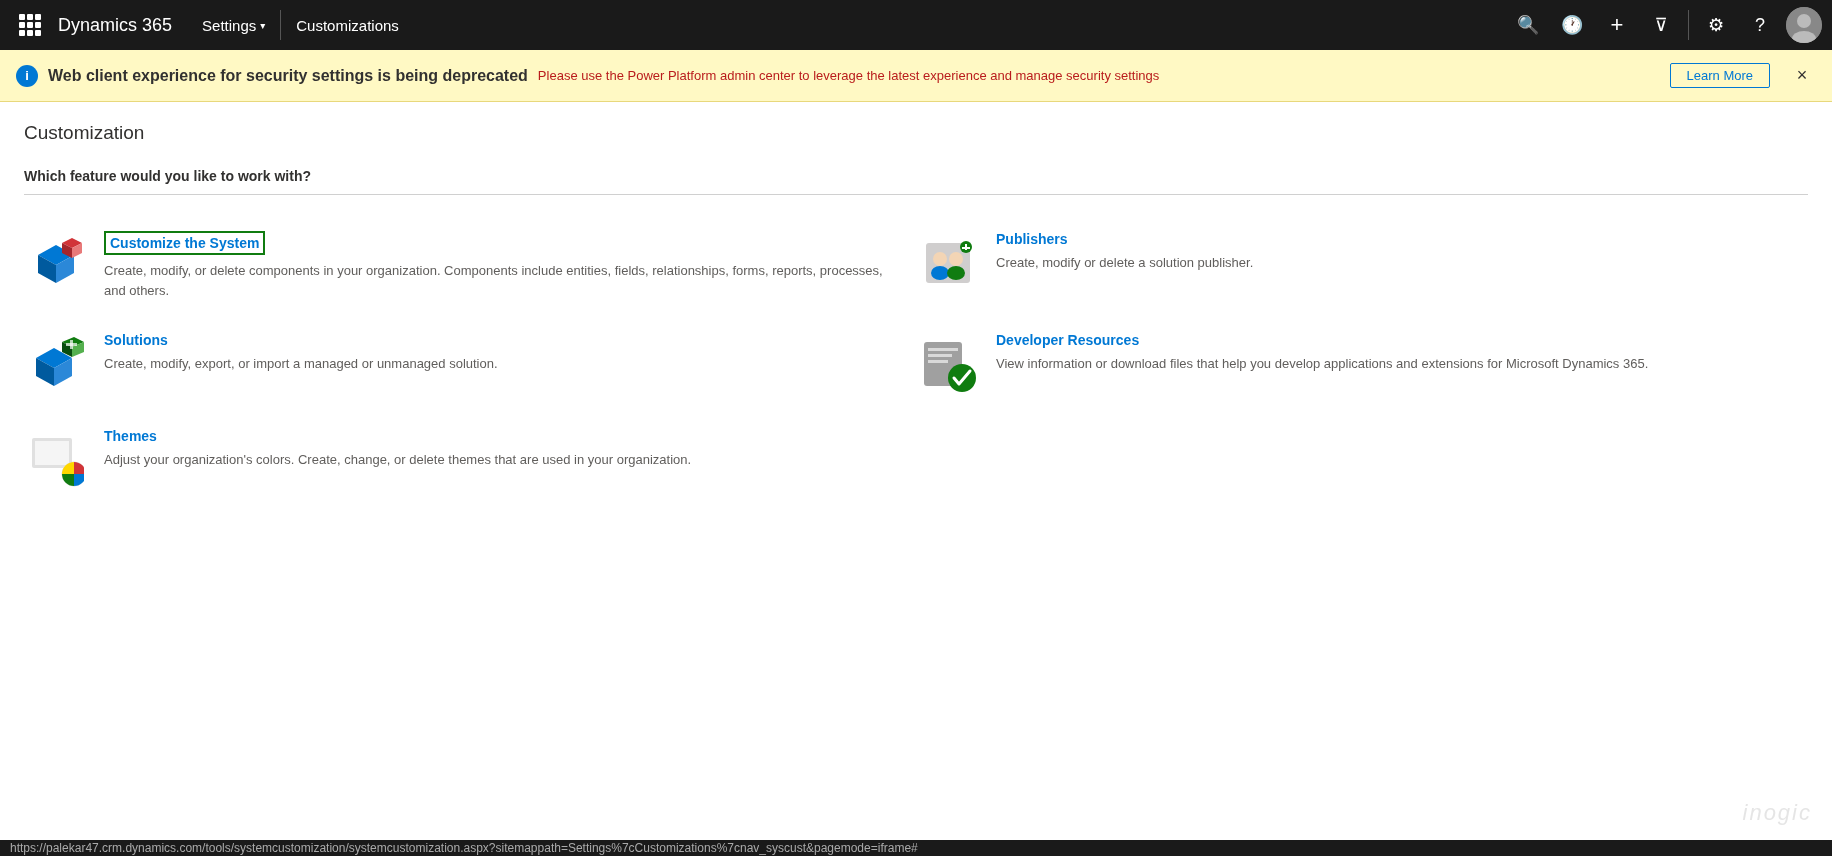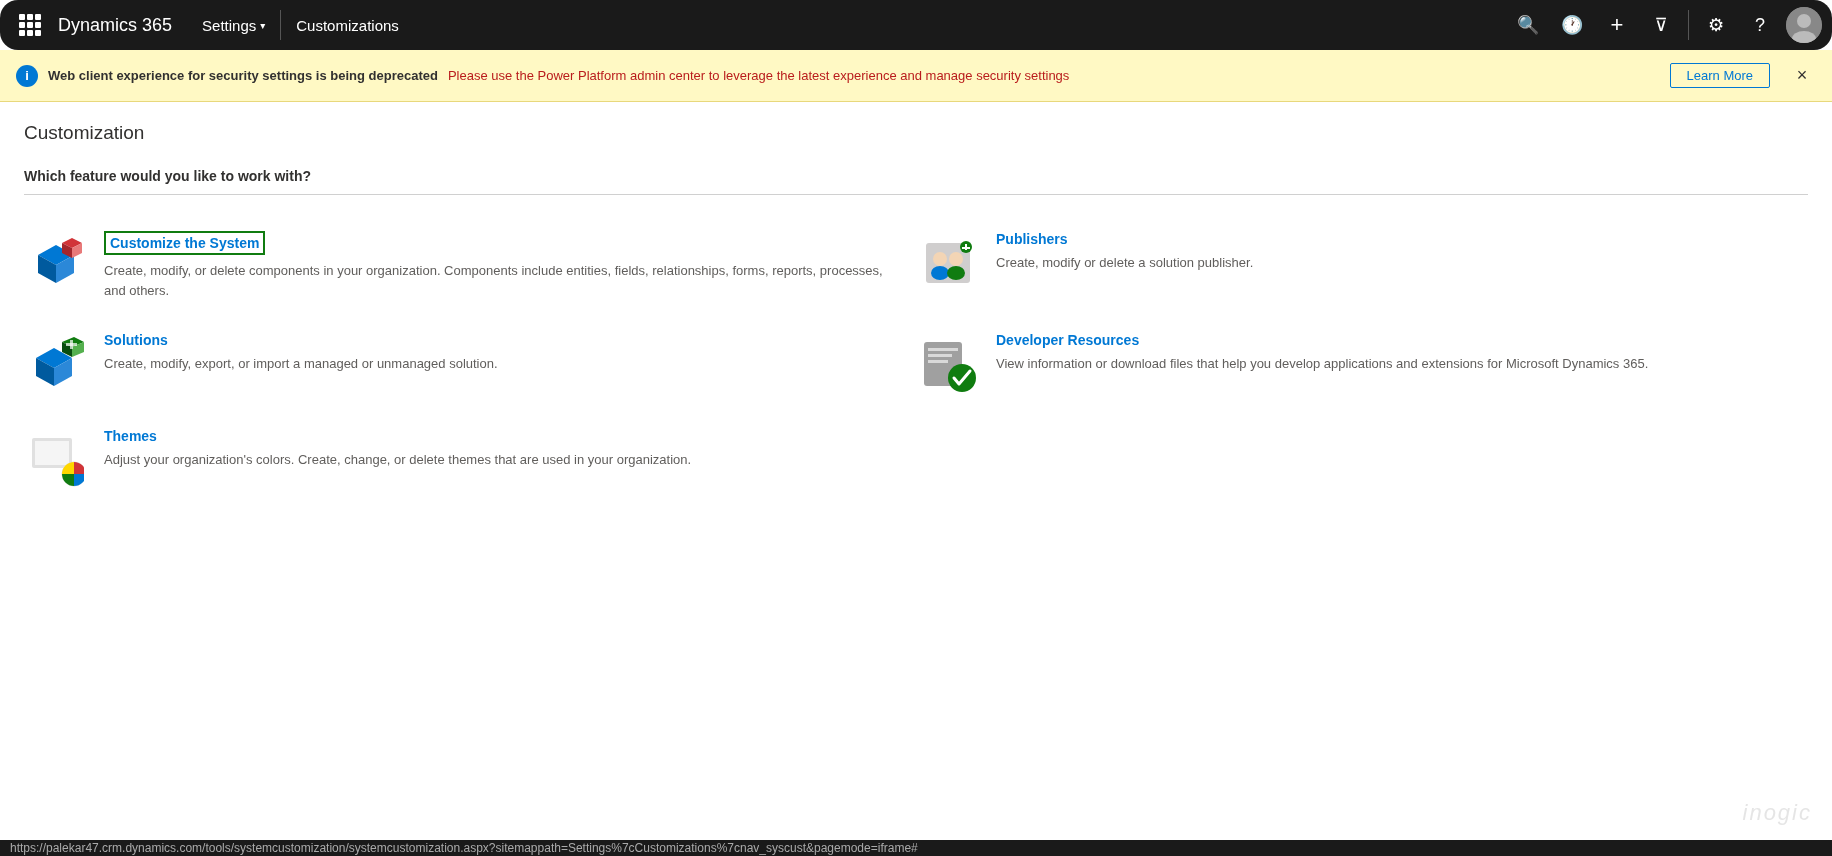--- a/index.html
+++ b/index.html
@@ -6,21 +6,20 @@
     body { font-family: 'Segoe UI', Arial, sans-serif; background: #fff; width: 1832px; min-height: 856px; overflow-x: hidden; }
 
     
     .header {
       display: flex;
       align-items: center;
       background: #1a1a1a;
       height: 50px;
       padding: 0 10px;
       gap: 0;
-      border-radius: 18px;
     }
     .header-waffle {
       width: 40px; height: 40px;
       display: flex; align-items: center; justify-content: center;
       cursor: pointer;
       color: #fff;
       font-size: 18px;
       margin-right: 8px;
     }
     .header-app-name {
@@ -70,21 +69,21 @@
       width: 22px; height: 22px;
       border-radius: 50%;
       background: #0078d4;
       color: #fff;
       display: flex; align-items: center; justify-content: center;
       font-size: 13px; font-weight: bold;
       flex-shrink: 0;
     }
     .banner-title {
       font-weight: 600;
-      font-size: 13px;
+      font-size: 16px;
       color: #323130;
       white-space: nowrap;
     }
     .banner-description {
       font-size: 13px;
       color: #b91c1c;
       flex: 1;
     }
     .banner-learn-more {
       background: transparent;

